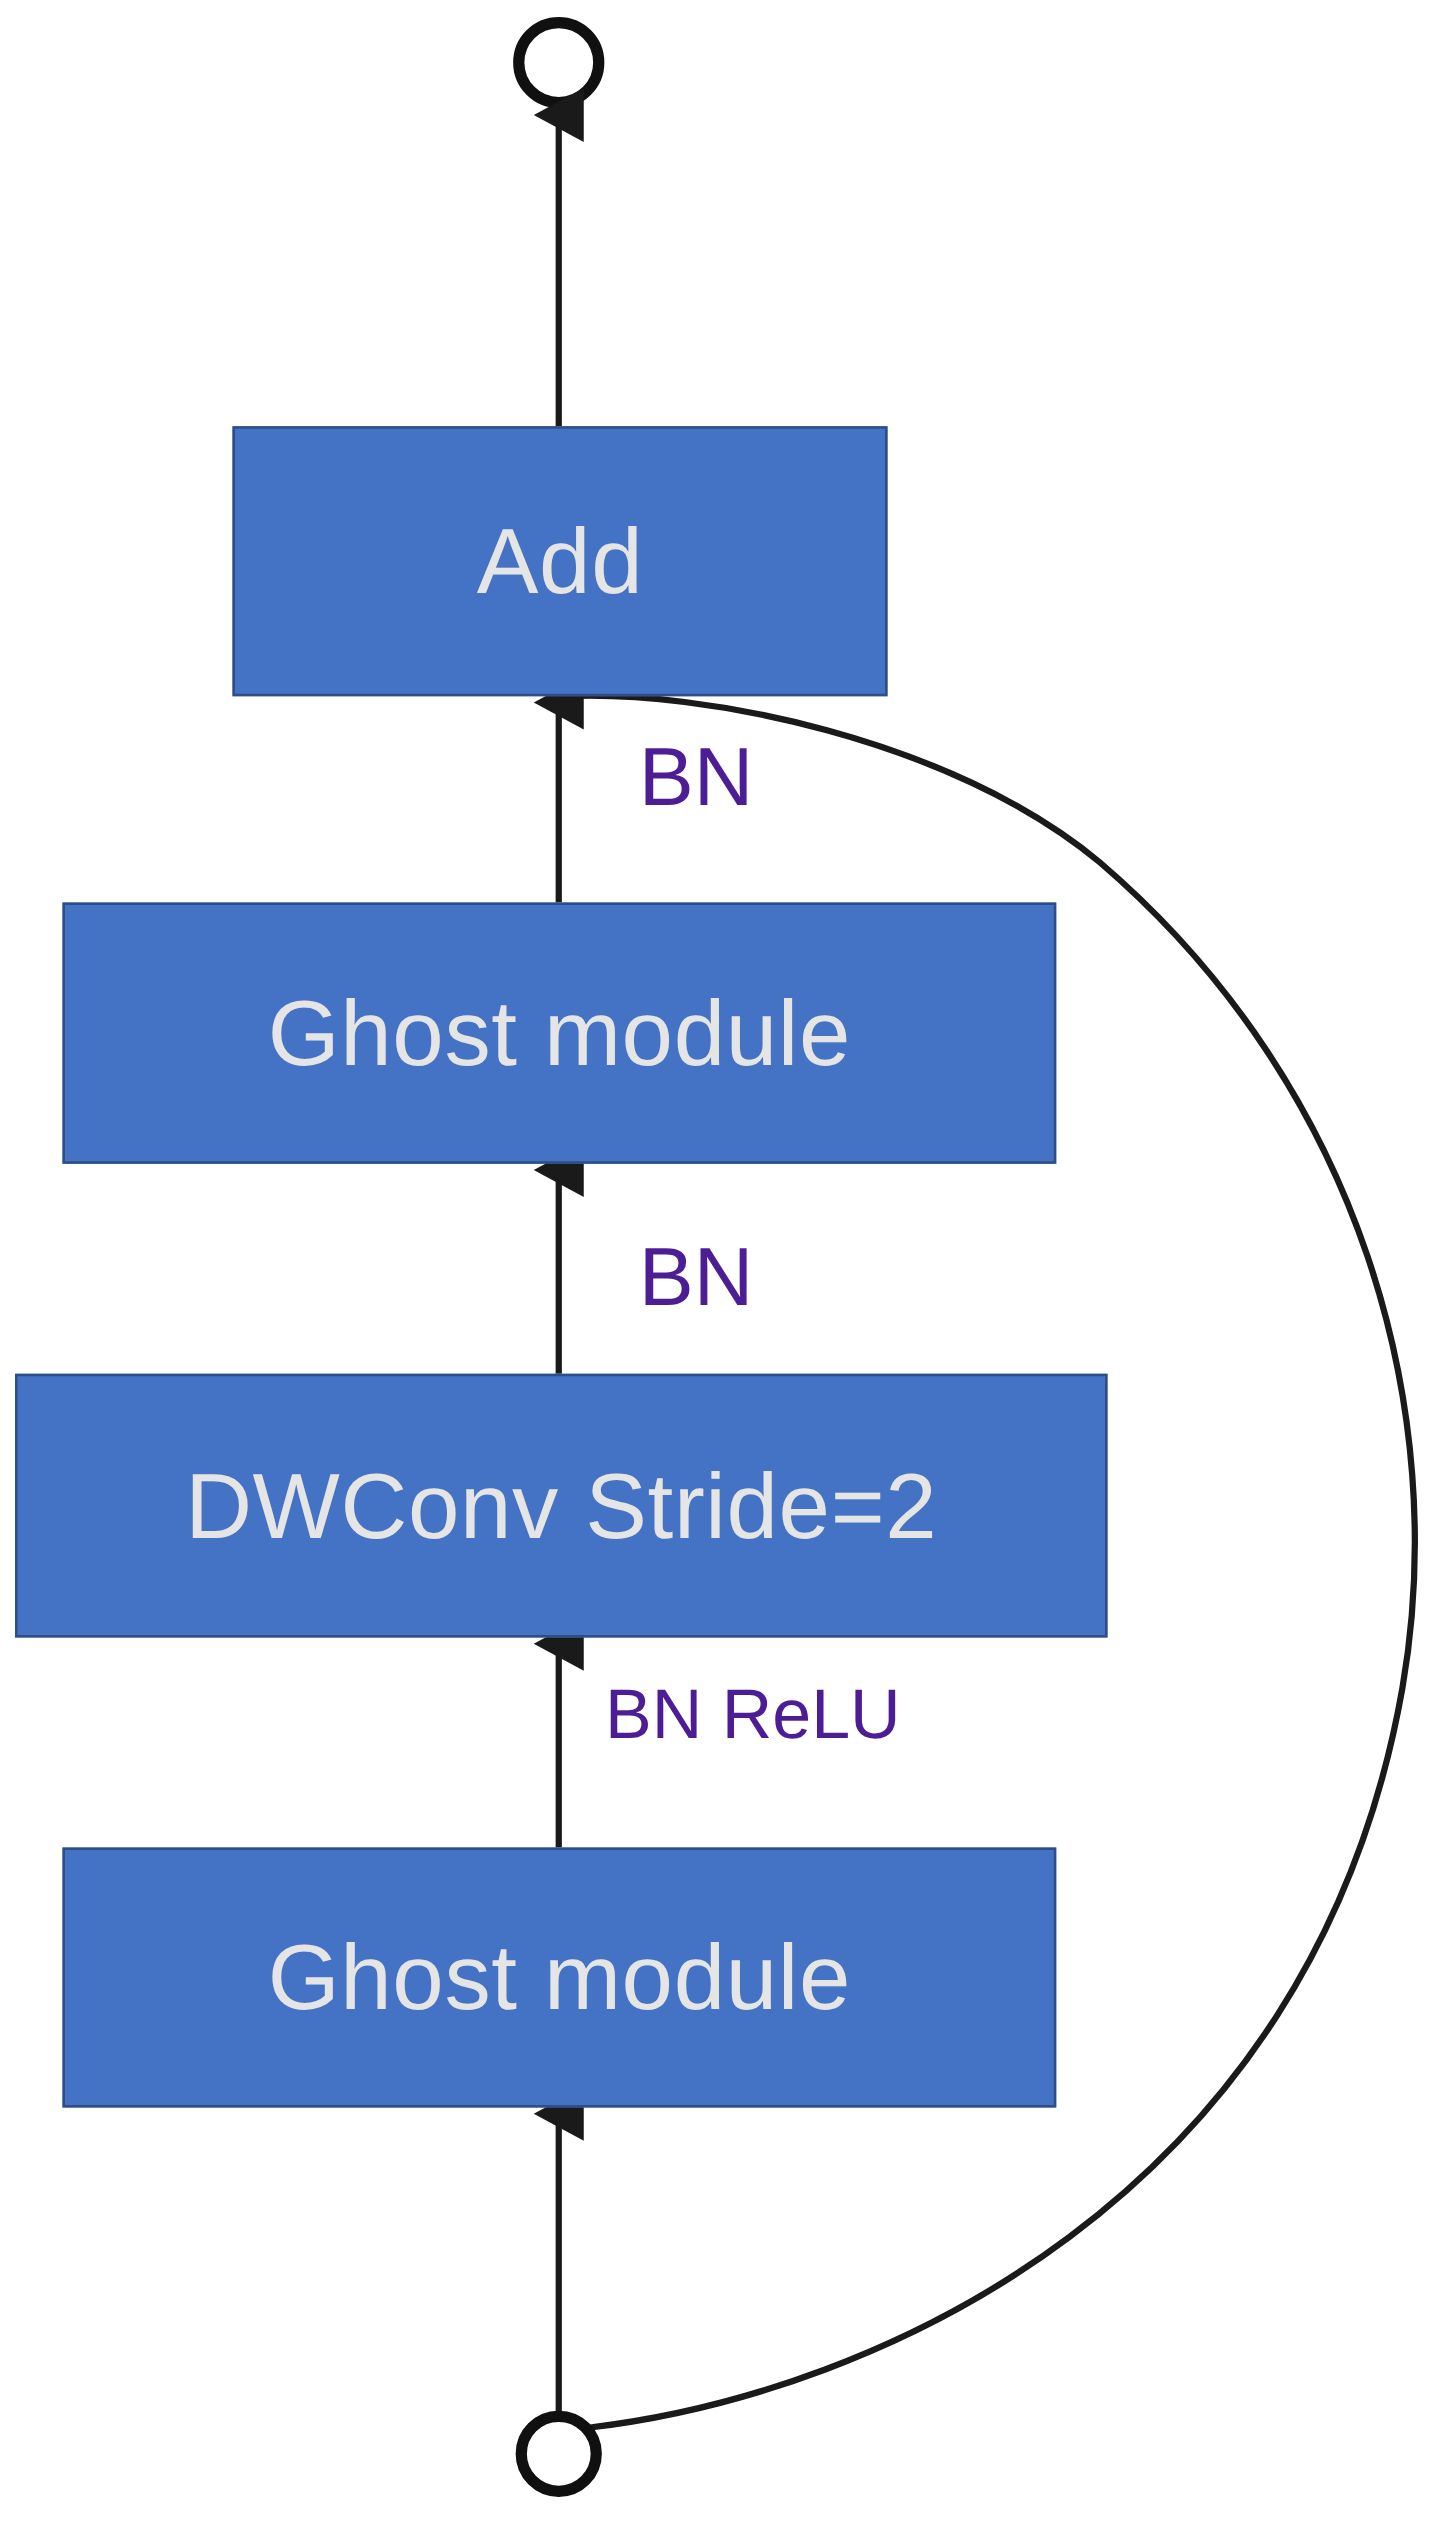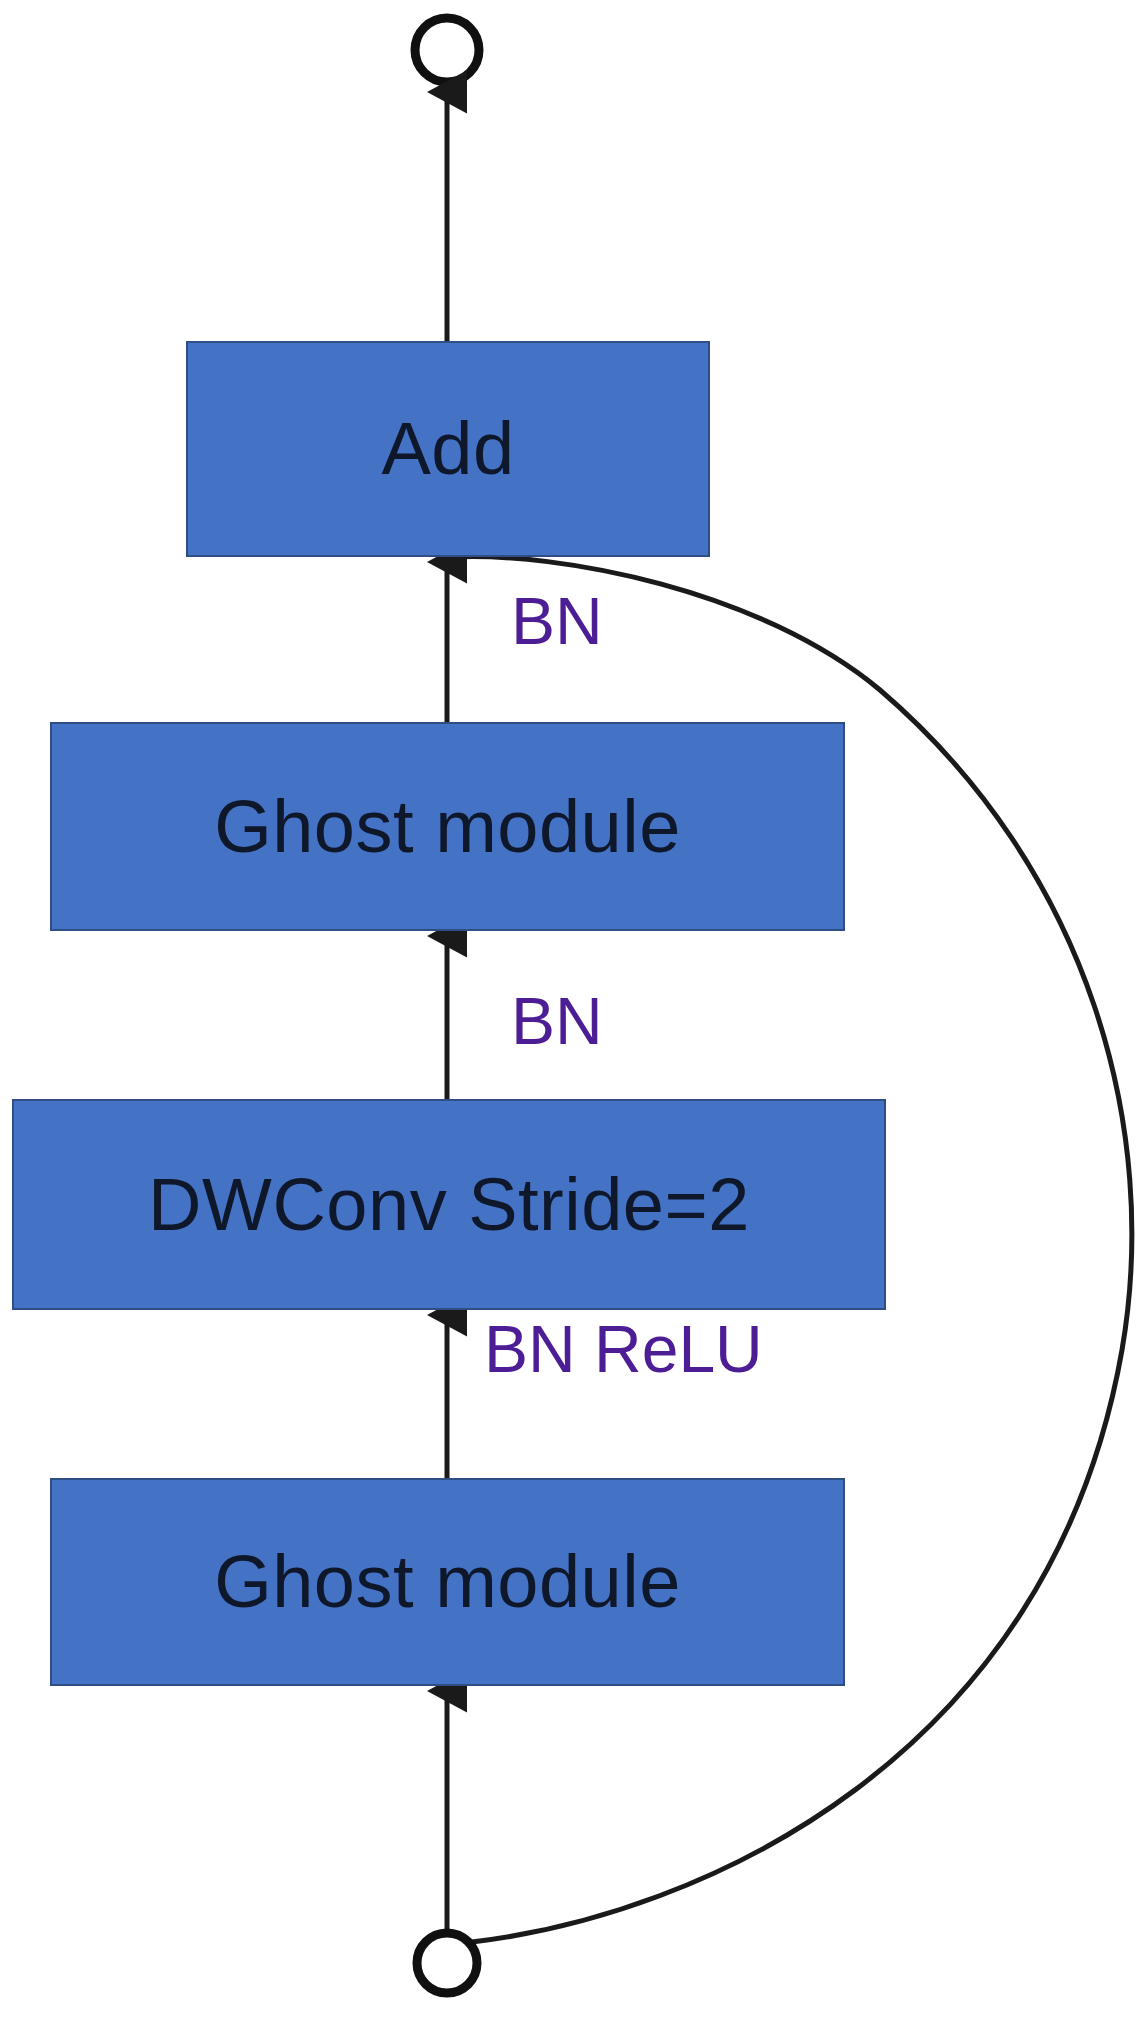--- a/index.html
+++ b/index.html
@@ -28,21 +28,21 @@
   .node-box {
     position: absolute;
     box-sizing: border-box;
     background: #4472C4;
     border: 2px solid #2F4E86;
     display: flex;
     align-items: center;
     justify-content: center;
   }
   .node-label {
-    color: #0f172a;
+    color: #e5e5e5;
     font-family: "Liberation Sans", sans-serif;
     font-weight: 400;
     letter-spacing: 0.5px;
     white-space: nowrap;
     line-height: 1;
   }
   .edge-label {
     position: absolute;
     color: #4c1d95;
     font-family: "Liberation Sans", sans-serif;
@@ -60,21 +60,21 @@
 
   #box-dwconv   { left: 12px;  top: 1099px; width: 874px; height: 211px; }
   #box-dwconv .node-label   { font-size: 74px; }
 
   #box-ghost-bottom { left: 50px; top: 1478px; width: 795px; height: 208px; }
   #box-ghost-bottom .node-label { font-size: 74px; }
 
   
   #label-bn-1      { left: 511px; top: 588px;  font-size: 66px; }
   #label-bn-2      { left: 511px; top: 988px;  font-size: 66px; }
-  #label-bn-relu   { left: 484px; top: 1316px; font-size: 66px; }
+  #label-bn-relu   { left: 484px; top: 1343px; font-size: 56px; }
 </style>
 </head>
 <body>
 
 <div id="diagram-root">
 
   <svg id="diagram-svg" viewBox="0 0 1148 2026">
     <defs>
       <marker id="arrowhead" markerWidth="10" markerHeight="10" refX="5.4" refY="4.6" orient="auto" markerUnits="strokeWidth">
         <path d="M1.1,8.6 L5.4,0.6 L9.7,8.6 Z" fill="#1A1A1A"></path>

